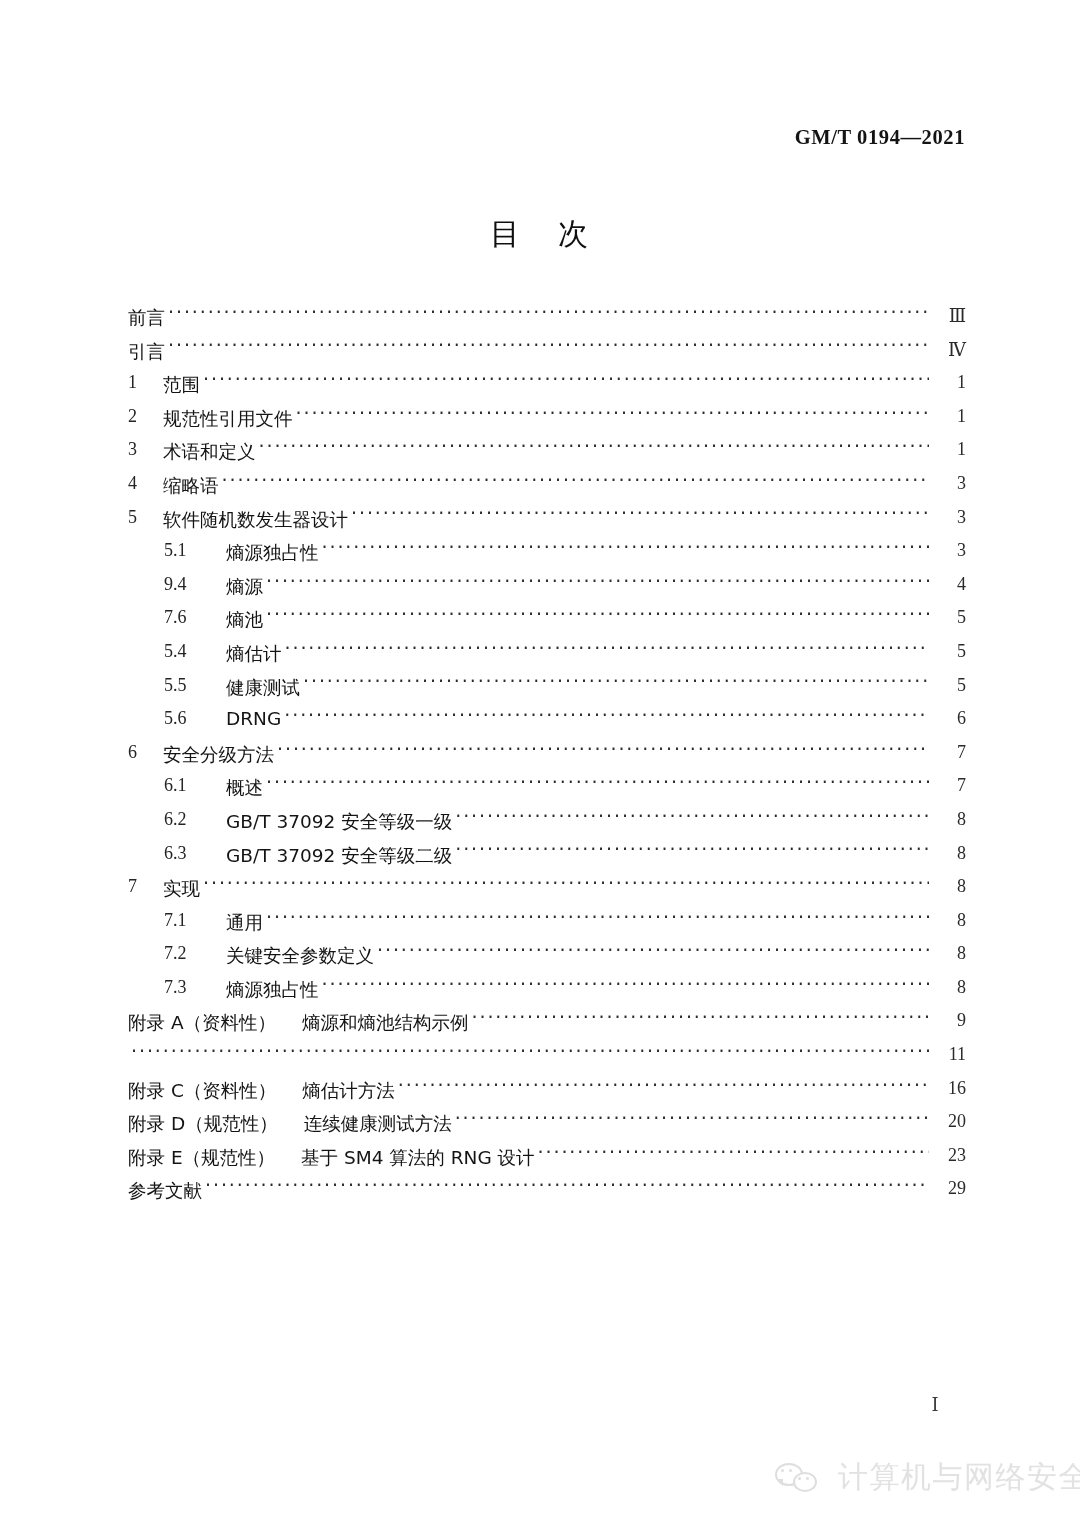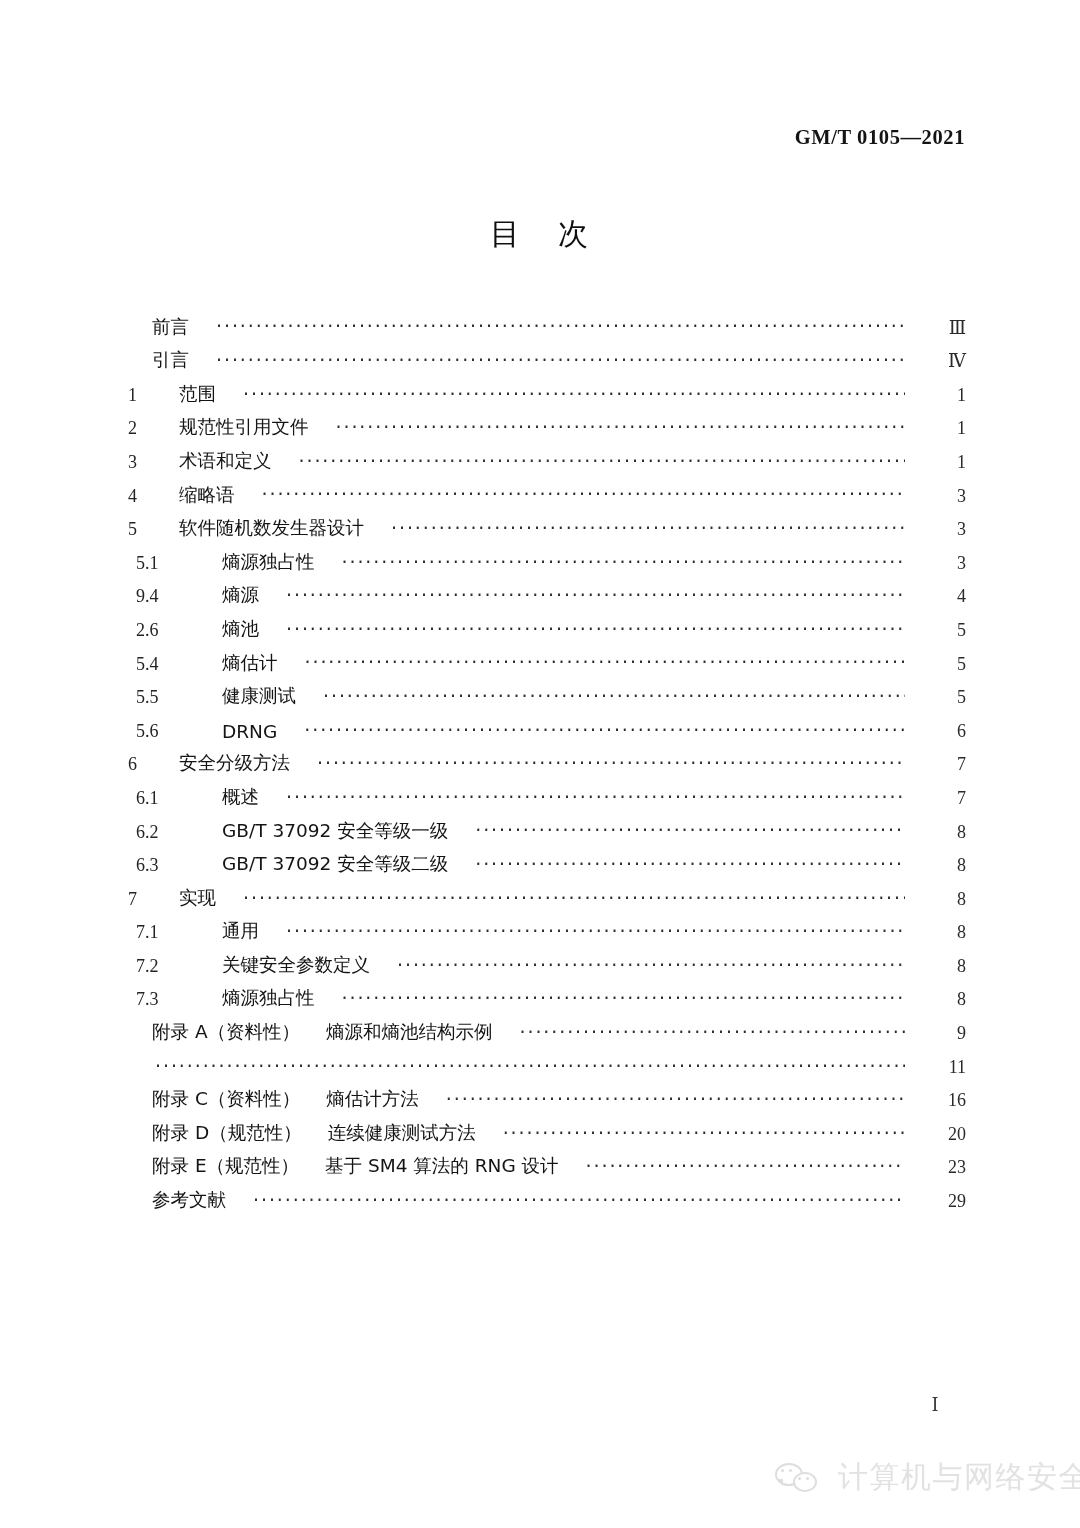--- a/index.html
+++ b/index.html
@@ -57,26 +57,25 @@
   
   .toc {
     position: absolute;
     top: 305px;
     left: 128px;
     width: 838px;
   }
 
   .toc-row {
     display: flex;
-    align-items: flex-end;
+    align-items: flex-start;
     height: 33.6px;
     font-size: 19px;
     color: #1b1b1b;
     white-space: nowrap;
-    gap: 24px;
   }
 
   .toc-row .num {
     display: inline-block;
     font-family: "Liberation Serif", "DejaVu Serif", serif;
     font-size: 18px;
     color: #242424;
     flex: 0 0 auto;
   }
 
@@ -114,23 +113,23 @@
     font-family: "Liberation Serif", "DejaVu Serif", serif;
     font-size: 18px;
     color: #2a2a2a;
   }
 
   
   .lvl-front .num { width: 0; }
   .lvl-front .label { margin-left: 0; }
 
   .lvl-1 .num  { width: 27px; }
-  .lvl-1 .label { margin-left: 0px; }
-
-  .lvl-2 .num  { width: 62px; margin-left: 8px; }
+  .lvl-1 .label { margin-left: 8px; }
+
+  .lvl-2 .num  { width: 62px; margin-left: 36px; }
   .lvl-2 .label { margin-left: 0px; }
 
   .lvl-annex .num { width: 0; }
   .lvl-annex .label { margin-left: 0; }
 
   .lvl-annex .label .annex-head { display: inline-block; }
   .lvl-annex .label .annex-title {
     display: inline-block;
     margin-left: 26px;
   }
@@ -204,21 +203,21 @@
     color: #e2e2e2;
     letter-spacing: 1.5px;
     white-space: nowrap;
   }
 </style>
 </head>
 <body>
 
 <div class="page">
 
-  <div class="doc-header">GM/T 0105—2021</div>
+  <div class="doc-header">GM/T 0194—2021</div>
 
   <div class="toc-title">
     <span>目</span><span class="gap"></span><span>次</span>
   </div>
 
   <div class="toc" id="toc-list">
       <div class="toc-row lvl-front">
         <span class="num"></span>
         <span class="label">前言</span>
         <span class="leader"></span>
@@ -266,21 +265,21 @@
         <span class="leader"></span>
         <span class="pageno">3</span>
       </div>
       <div class="toc-row lvl-2">
         <span class="num">9.4</span>
         <span class="label">熵源</span>
         <span class="leader"></span>
         <span class="pageno">4</span>
       </div>
       <div class="toc-row lvl-2">
-        <span class="num">2.6</span>
+        <span class="num">7.6</span>
         <span class="label">熵池</span>
         <span class="leader"></span>
         <span class="pageno">5</span>
       </div>
       <div class="toc-row lvl-2">
         <span class="num">5.4</span>
         <span class="label">熵估计</span>
         <span class="leader"></span>
         <span class="pageno">5</span>
       </div>

